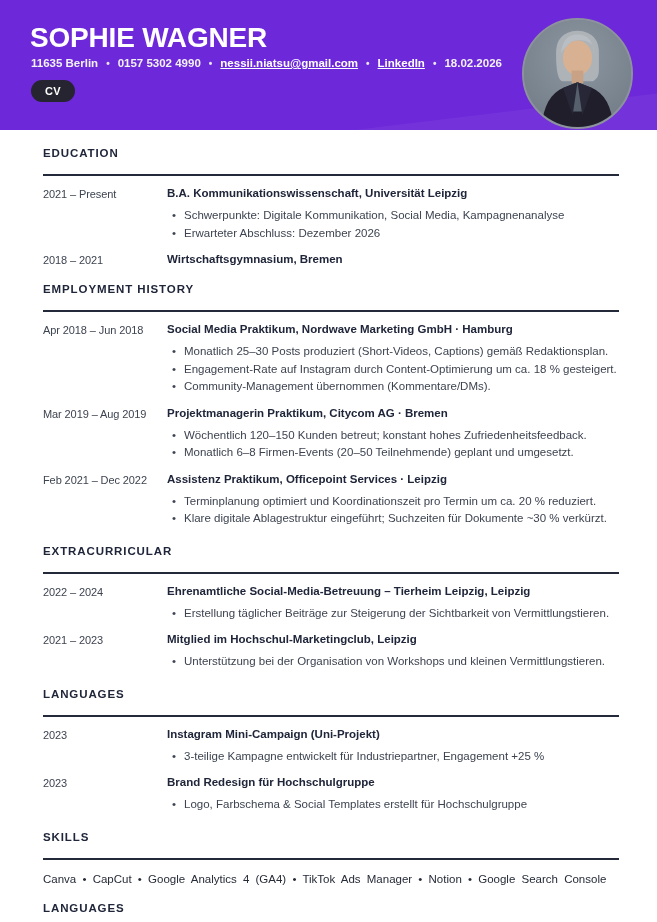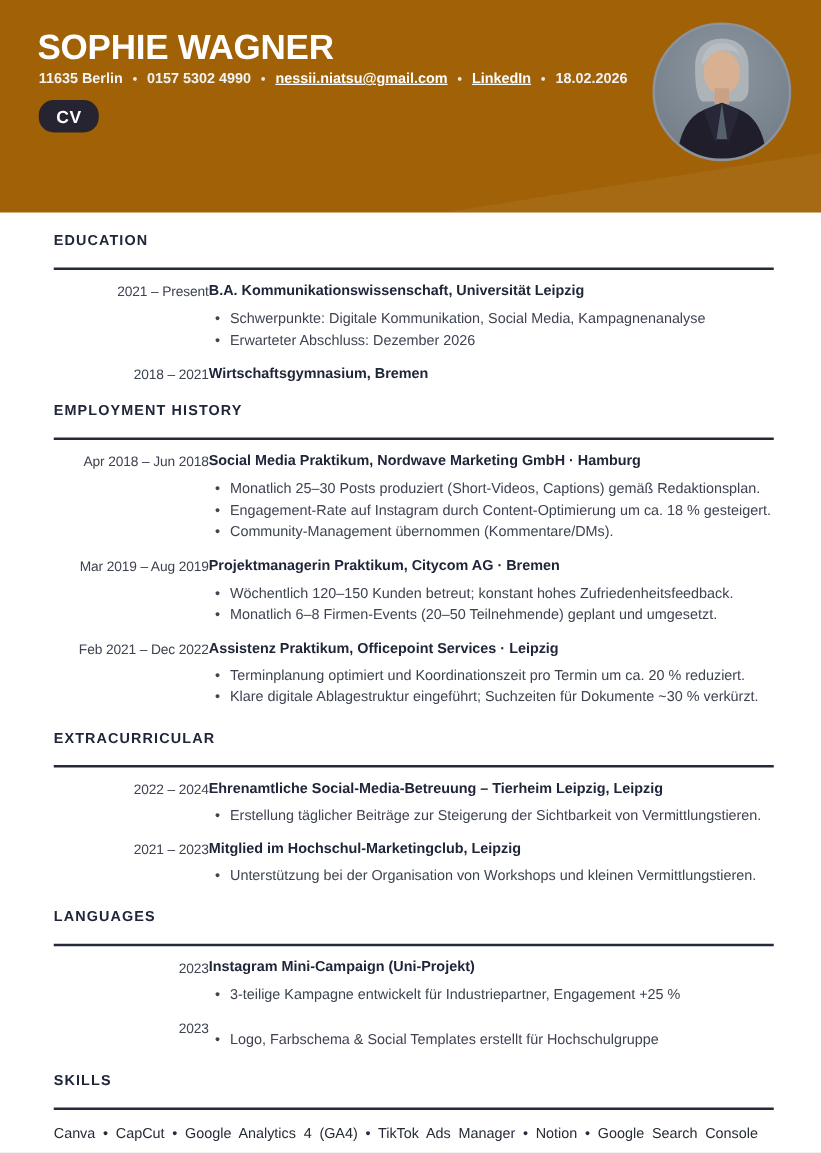--- a/index.html
+++ b/index.html
@@ -11,22 +11,22 @@
     width: 657px; height: 922px;
     margin: 0 auto;
     background: #ffffff;
     overflow: hidden;
     color: #3d4350;
   }
 
   
   .header {
     position: relative;
-    height: 170px;
-    background: #a16207;
+    height: 130px;
+    background: #6d28d9;
     color: #ffffff;
     overflow: hidden;
     text-align: right;
   }
   .header .diag {
     position: absolute; inset: 0;
     background: rgba(255,255,255,0.05);
     -webkit-clip-path: polygon(54% 100%, 100% 72%, 100% 100%);
     clip-path: polygon(54% 100%, 100% 72%, 100% 100%);
   }
@@ -41,21 +41,21 @@
     font-size: 11.5px; font-weight: 600; color: #f2f2f4;
     white-space: nowrap;
   }
   .contact .dot { font-size: 10px; opacity: 0.95; }
   .contact a { color: #ffffff; text-decoration: underline; cursor: pointer; }
   .badge {
     position: absolute; left: 31px; top: 80px;
     background: #262430;
     border-radius: 12px;
     padding: 5px 14px;
-    font-size: 14px; font-weight: 700; letter-spacing: 0.4px;
+    font-size: 11px; font-weight: 700; letter-spacing: 0.4px;
     color: #ffffff;
   }
   .photo {
     position: absolute; left: 522px; top: 18px;
     width: 111px; height: 111px;
     border-radius: 50%;
     border: 2px solid #8d939c;
     overflow: hidden;
     background: #7d8792;
   }
@@ -68,21 +68,21 @@
   .sec-title {
     font-size: 11.5px; font-weight: 700; letter-spacing: 0.9px;
     color: #20263a;
     padding-bottom: 15px;
     border-bottom: 2px solid #252a3a;
   }
   .entry { display: flex; margin-top: 11px; }
   .entry-date {
     flex: none; width: 124px;
     font-size: 11px; color: #3d4350;
-    padding-top: 1px; letter-spacing: -0.1px; text-align: right;
+    padding-top: 1px; letter-spacing: -0.1px;
   }
   .entry-body { flex: 1; min-width: 0; }
   .entry-title { font-size: 11.5px; font-weight: 700; color: #20263a; }
   ul.bullets { list-style: none; margin: 8px 0 0 5px; }
   ul.bullets li {
     position: relative;
     padding-left: 12px;
     font-size: 11.5px; line-height: 17.5px;
     color: #3d4350;
   }
@@ -245,20 +245,21 @@
         <div class="entry-body">
           <div class="entry-title">Instagram Mini-Campaign (Uni-Projekt)</div>
           <ul class="bullets">
             <li>3-teilige Kampagne entwickelt für Industriepartner, Engagement +25 %</li>
           </ul>
         </div>
       </div>
       <div class="entry">
         <div class="entry-date">2023</div>
         <div class="entry-body">
+          <div class="entry-title">Brand Redesign für Hochschulgruppe</div>
           <ul class="bullets">
             <li>Logo, Farbschema &amp; Social Templates erstellt für Hochschulgruppe</li>
           </ul>
         </div>
       </div>
     </div>
 
     <div class="section">
       <div class="sec-title">SKILLS</div>
       <div class="skills-line">Canva • CapCut • Google Analytics 4 (GA4) • TikTok Ads Manager • Notion • Google Search Console</div>

